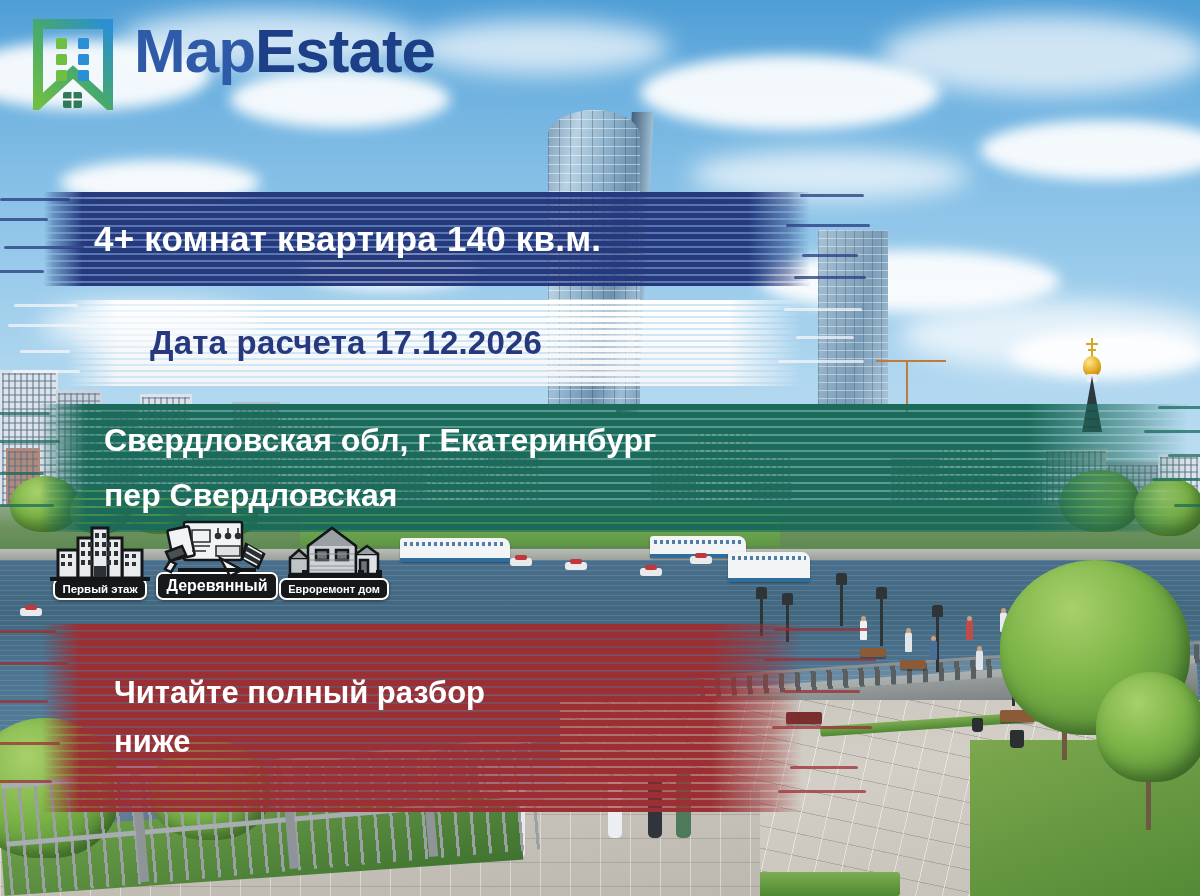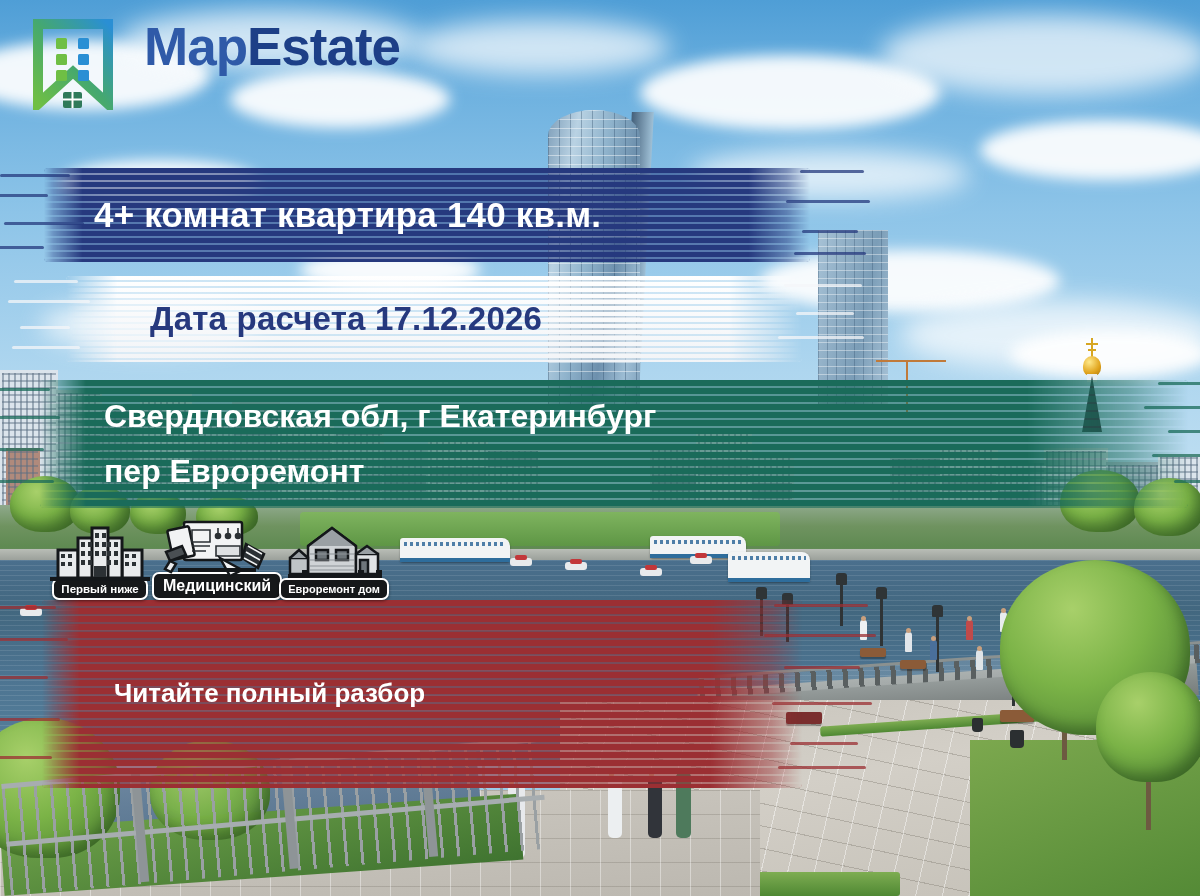--- a/index.html
+++ b/index.html
@@ -187,21 +187,21 @@
   }
   .fg-water {
     position:absolute; left:60px; top:760px; width:420px; height:90px;
     background: linear-gradient(180deg,#6d87a0,#54718c);
     transform: rotate(-5deg);
   }
 
   
   .brush {
     position: absolute;
-    display: flex; align-items: center;
+    display: flex; align-items: center; margin-top: 24px;
   }
   .brush .paint {
     position:absolute; inset:0;
     border-radius: 4px;
   }
   
   .brush.navy .paint {
     background:#26397e;
     -webkit-mask-image:
       linear-gradient(90deg, transparent 0, rgba(0,0,0,.35) 1.2%, #000 5%, #000 92%, rgba(0,0,0,.5) 97%, transparent 100%),
@@ -263,30 +263,29 @@
 
   #b-date .txt { padding-left: 84px; }
   #b-date .txt div { font-size: 33px; font-weight: 700; color:#26397e; letter-spacing:.2px; }
 
   #b-addr { flex-direction: column; justify-content:center; }
   #b-addr .txt { padding-left: 64px; }
   #b-addr .txt div { font-size: 32px; font-weight: 700; color:#fff; line-height: 1.72; }
 
   #b-cta { flex-direction: column; justify-content:center; }
   #b-cta .txt { padding-left: 72px; }
-  #b-cta .txt div { font-size: 26px; font-weight: 700; color:#fff; line-height: 1.58; }
+  #b-cta .txt div { font-size: 31px; font-weight: 700; color:#fff; line-height: 1.58; }
 
   
   #logo { position:absolute; left: 30px; top: 18px; width: 520px; height: 96px; display:flex; align-items:flex-start; }
   #logo .mark { position:relative; width: 86px; height: 92px; flex:none; }
   #logo .wordmark { margin-left: 18px; padding-top: 4px; }
   #logo .wordmark .w1 {
-    font-size: 53px; font-weight: 800; line-height: .94; letter-spacing: -1px;
+    font-size: 62px; font-weight: 800; line-height: .94; letter-spacing: -1px;
     color:#2f5aa8;
-    margin-left:10px;
   }
   #logo .wordmark .w1 b { color:#1d3f87; font-weight:800; }
   #logo .wordmark .w2 {
     margin-top: 2px; font-size: 15px; font-weight: 600; letter-spacing: 1.05px; color:#2d86c8;
   }
 
   
   #badges { position:absolute; left: 46px; top: 518px; display:flex; align-items:flex-end; gap: 4px; z-index: 5; }
   .badge { position:relative; width: 108px; display:flex; flex-direction:column; align-items:center; }
   .badge .glyph { width: 100%; height: 58px; position:relative; display:flex; align-items:flex-end; justify-content:center; }
@@ -529,21 +528,21 @@
       <i style="left:-18px; top:76px;  width:48px; background:#1a6b5a;"></i>
       <i style="left:-26px; top:108px; width:66px; background:#1a6b5a;"></i>
       <i style="right:-40px; top:10px;  width:96px;  background:#1a6b5a;"></i>
       <i style="right:-50px; top:34px;  width:120px; background:#1a6b5a;"></i>
       <i style="right:-34px; top:58px;  width:80px;  background:#1a6b5a;"></i>
       <i style="right:-46px; top:82px;  width:108px; background:#1a6b5a;"></i>
       <i style="right:-30px; top:108px; width:70px;  background:#1a6b5a;"></i>
     </div>
     <div class="txt">
       <div>Свердловская обл, г Екатеринбург</div>
-      <div>пер Евроремонт</div>
+      <div>пер Свердловская</div>
     </div>
   </div>
 
   <div id="badges">
 
     <div class="badge">
       <div class="glyph">
         <svg viewBox="0 0 100 58" width="100" height="58" aria-hidden="true">
           <g stroke="#14171a" stroke-width="3" fill="#e9ebed">
             <rect x="8" y="26" width="20" height="28"></rect>
@@ -577,21 +576,21 @@
               <rect x="52" y="9" width="4" height="5"></rect>
             <rect x="45" y="18" width="4" height="5"></rect>
               <rect x="52" y="18" width="4" height="5"></rect>
             <rect x="45" y="27" width="4" height="5"></rect>
               <rect x="52" y="27" width="4" height="5"></rect>
             <rect x="44" y="42" width="12" height="12"></rect>
           </g>
           <rect x="0" y="53" width="100" height="4" fill="#14171a"></rect>
         </svg>
       </div>
-      <div class="cap">Первый ниже</div>
+      <div class="cap">Первый этаж</div>
     </div>
 
     <div class="badge mid">
       <div class="glyph">
         <svg viewBox="0 0 110 60" width="110" height="60" aria-hidden="true">
           <g stroke="#14171a" stroke-width="2.5" fill="#f2f3f4">
             <rect x="22" y="6" width="58" height="38" rx="2"></rect>
             <rect x="8" y="12" width="22" height="30" rx="2" transform="rotate(-12 19 27)"></rect>
           </g>
           <g stroke="#2b3034" stroke-width="1.6" fill="none">
@@ -608,21 +607,21 @@
             <path d="M8 45 l-5 8 l6 3 l5 -8 z" fill="#e9ebed"></path>
           </g>
           <g stroke="#14171a" stroke-width="2.5">
             <path d="M58 42 l22 12 l-12 6 z" fill="#f2f3f4"></path>
             <path d="M84 28 l18 10 l-6 14 l-16 -10 z" fill="#2b3034"></path>
             <path d="M86 30 l14 8 M84 36 l14 8 M82 42 l13 7" stroke="#f2f3f4" stroke-width="1.6"></path>
           </g>
           <rect x="16" y="52" width="78" height="4" fill="#14171a"></rect>
         </svg>
       </div>
-      <div class="cap">Медицинский</div>
+      <div class="cap">Деревянный</div>
     </div>
 
     <div class="badge last">
       <div class="glyph">
         <svg viewBox="0 0 104 58" width="104" height="58" aria-hidden="true">
           <g stroke="#14171a" stroke-width="2.5">
             <path d="M26 22 L50 4 L74 22 L74 50 L26 50 Z" fill="#cfd3d6"></path>
             <path d="M26 22 L50 4 L74 22" fill="#9aa0a4"></path>
             <rect x="34" y="26" width="12" height="10" fill="#6e757a"></rect>
             <rect x="54" y="26" width="12" height="10" fill="#6e757a"></rect>
@@ -657,16 +656,17 @@
       <i style="left:-24px; top:164px; width:60px; background:#9b2f33;"></i>
       <i style="right:-40px; top:12px;  width:94px;  background:#9b2f33;"></i>
       <i style="right:-48px; top:42px;  width:112px; background:#9b2f33;"></i>
       <i style="right:-32px; top:74px;  width:76px;  background:#9b2f33;"></i>
       <i style="right:-44px; top:110px; width:100px; background:#9b2f33;"></i>
       <i style="right:-30px; top:150px; width:68px;  background:#9b2f33;"></i>
       <i style="right:-38px; top:174px; width:88px;  background:#9b2f33;"></i>
     </div>
     <div class="txt">
       <div>Читайте полный разбор</div>
+      <div>ниже</div>
     </div>
   </div>
 
 </div>
 
 </body></html>

